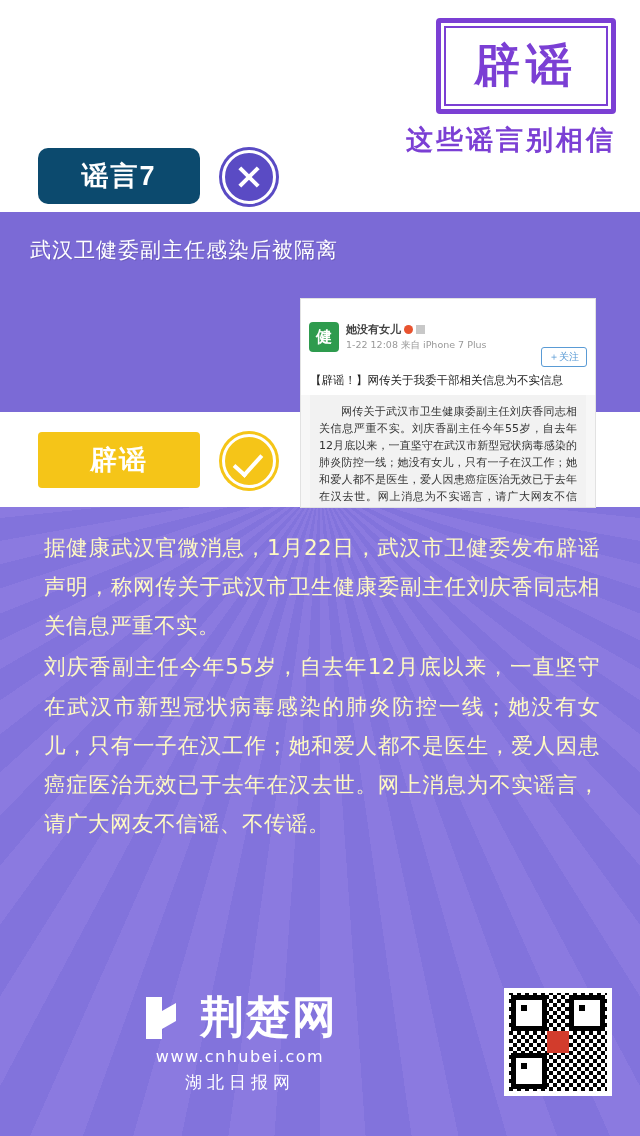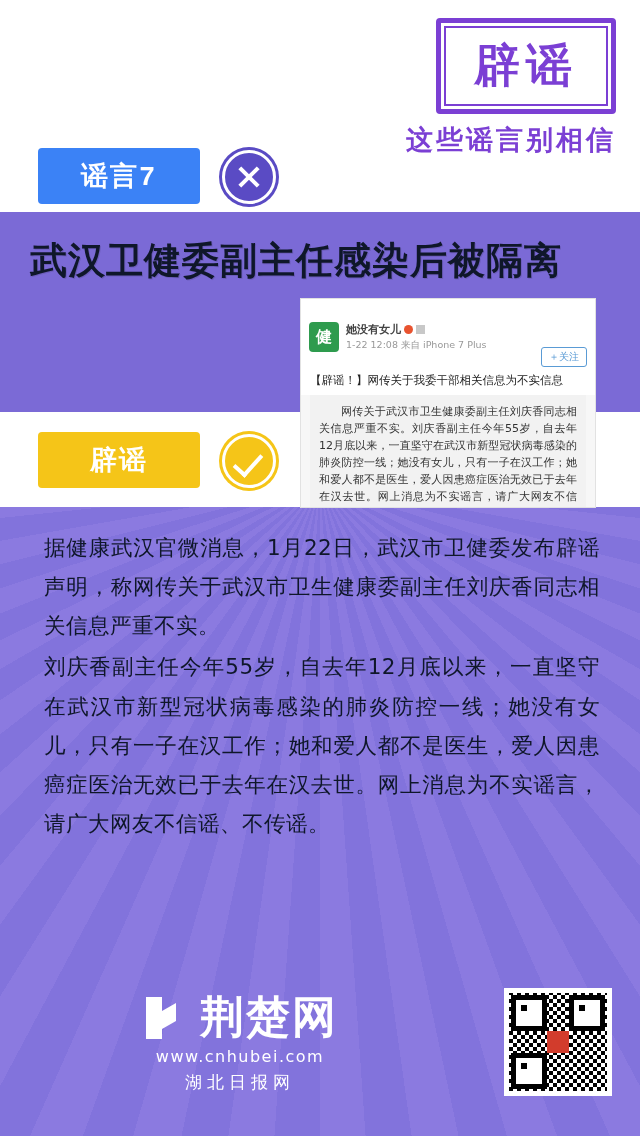--- a/index.html
+++ b/index.html
@@ -77,30 +77,30 @@
     font-size: 27px;
     font-weight: bold;
     letter-spacing: 3px;
     font-family: "DejaVu Sans", sans-serif;
   }
   
   .tag-rumor {
     position: absolute;
     left: 38px; top: 148px;
     width: 162px; height: 56px;
-    background: #3b82f6;
-    border-radius: 4px;
+    background: #0c4a6e;
+    border-radius: 10px;
     color: #ffffff;
     font-size: 27px;
     font-weight: bold;
     letter-spacing: 2px;
     display: flex;
     align-items: center;
     justify-content: center;
-    font-family: Liberation Mono, monospace;
+    font-family: Liberation Sans, sans-serif;
   }
   .icon-x {
     position: absolute;
     left: 222px; top: 150px;
     width: 54px; height: 54px;
     border-radius: 50%;
     background: #5a4bc4;
     border: 3px solid #ffffff;
     box-shadow: 0 0 0 3px #5a4bc4;
     box-sizing: border-box;
@@ -112,23 +112,23 @@
     width: 26px; height: 4px;
     background: #ffffff;
     margin-left: -13px; margin-top: -2px;
   }
   .icon-x::before { transform: rotate(45deg); }
   .icon-x::after  { transform: rotate(-45deg); }
   .headline {
     position: absolute;
     left: 30px; top: 236px;
     width: 580px;
-    color: #0f172a;
-    font-size: 37px;
-    font-weight: bold;
+    color: #ffffff;
+    font-size: 21px;
+    font-weight: normal;
     letter-spacing: 1px;
     font-family: "DejaVu Sans", sans-serif;
     text-shadow: 1px 1px 0 rgba(0,0,0,0.12);
   }
   
   .shot {
     position: absolute;
     left: 300px; top: 298px;
     width: 296px; height: 210px;
     background: #f7f7f7;
@@ -236,21 +236,21 @@
     width: 12px; height: 24px;
     border: solid #ffffff;
     border-width: 0 4px 4px 0;
     transform: rotate(42deg);
   }
   
   .body-text {
     position: absolute;
     left: 44px; top: 528px;
     width: 556px;
-    color: #0f172a;
+    color: #fef9c3;
     font-size: 21.5px;
     line-height: 1.82;
     letter-spacing: 0.5px;
     font-family: "DejaVu Sans", sans-serif;
     text-align: justify;
   }
   .body-text p { margin: 0; }
   .body-text p + p { margin-top: 2px; }
   
   .logo-wrap {

